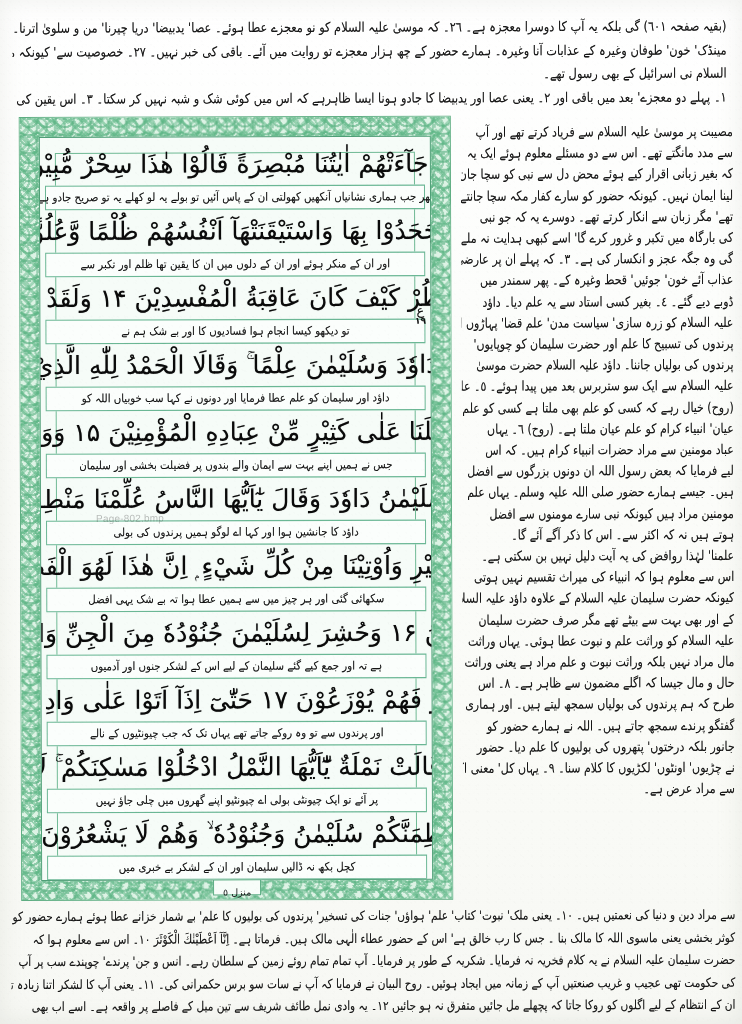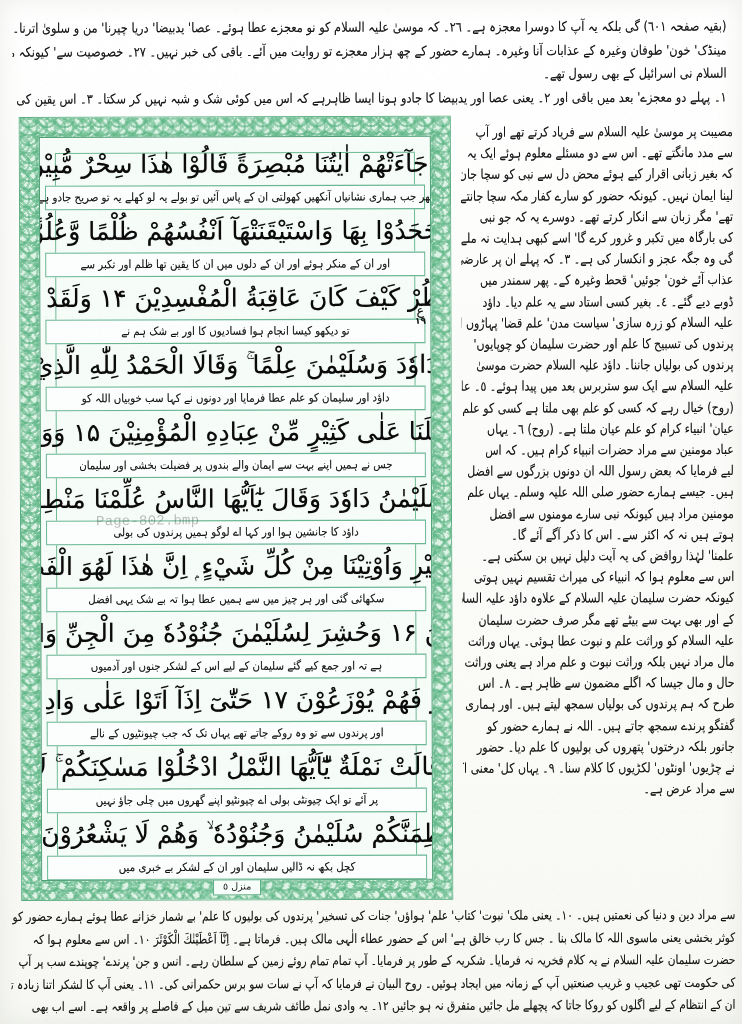--- a/index.html
+++ b/index.html
@@ -150,29 +150,29 @@
     font-size:10px;line-height:11px;color:#111;
   }
   #ruku .g{font-size:13px;display:block;}
   #ruku .n{font-size:9px;display:block;font-weight:bold;}
 
   
   #manzil{
     position:absolute;left:50%;transform:translateX(-50%);
     bottom:4px;
     background:#f7fdf9;border:1px solid #5aac82;
-    font-size:9.5px;line-height:12px;height:14px;
+    font-size:9.5px;line-height:23px;height:14px;
     padding:0 9px;color:#141414;white-space:nowrap;direction:rtl;
   }
 
   
   #watermark{
     position:absolute;left:96px;top:512px;
-    font-size:14px;color:rgba(40,40,40,.30);
-    font-family:Liberation Mono, monospace;
+    font-size:10px;color:rgba(40,40,40,.30);
+    font-family:Liberation Sans, sans-serif;
     letter-spacing:.2px;pointer-events:none;user-select:none;
     transform:rotate(-.4deg);
   }
 
   
   #skew{position:absolute;inset:0;transform:rotate(-.18deg);transform-origin:50% 50%;}
 </style>
 </head>
 <body>
 

